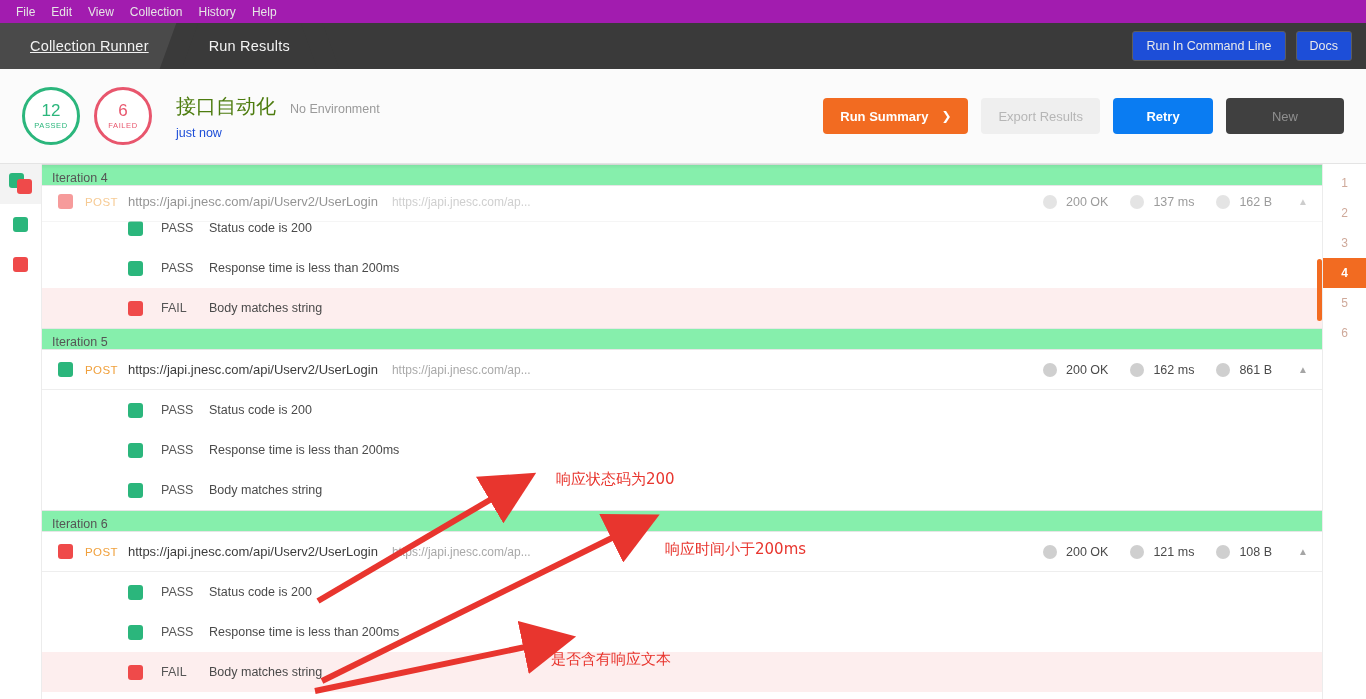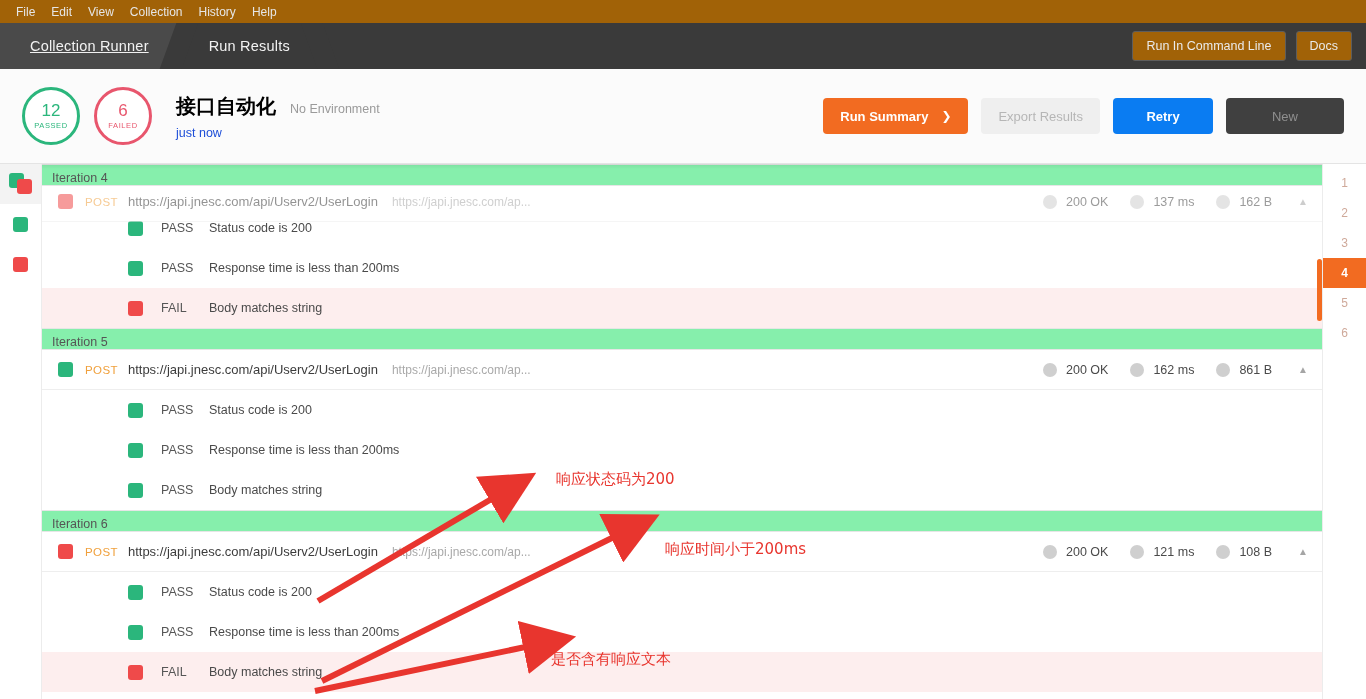--- a/index.html
+++ b/index.html
@@ -4,21 +4,21 @@
 <style>
   * { box-sizing: border-box; margin: 0; padding: 0; }
   html, body {
     width: 1366px; height: 699px;
     font-family: "Liberation Sans", "DejaVu Sans", sans-serif;
     background: #fff; overflow: hidden;
   }
 
   
   .menubar {
-    height: 23px; background: #a16207; display: flex; align-items: center;
+    height: 23px; background: #a21caf; display: flex; align-items: center;
     padding-left: 8px; gap: 0px;
   }
   .menubar .mi {
     color: #e6e6e6; font-size: 12px; padding: 2px 8px; line-height: 14px;
     cursor: default; white-space: nowrap;
   }
 
   
   .tabbar {
     height: 46px; background: #3a3a3a; display: flex; align-items: stretch;
@@ -32,21 +32,21 @@
   .tab.active { background: #3a3a3a; }
   .tab.active::before, .tab.active::after {
     content: ""; position: absolute; top: 0; bottom: 0; width: 22px;
     background: #3a3a3a;
   }
   .tab.active::before { left: -11px; transform: skewX(-20deg); }
   .tab.active::after  { right: -11px; transform: skewX(20deg); }
   .tabbar .spacer { flex: 1; }
   .tabbar .right-btns { display: flex; align-items: center; gap: 10px; padding-right: 14px; }
   .dark-btn {
-    background: #a16207; color: #eaeaea; font-size: 12.5px;
+    background: #1d4ed8; color: #eaeaea; font-size: 12.5px;
     border: 1px solid #5d5d5d; border-radius: 3px; padding: 7px 13px;
     white-space: nowrap;
   }
 
   
   .header {
     height: 95px; background: #fbfbfb; border-bottom: 1px solid #e4e4e4;
     display: flex; align-items: center; padding: 0 22px; position: relative;
   }
   .donut {
@@ -55,21 +55,21 @@
     margin-right: 14px; background: #fff;
   }
   .donut.fail { border-color: #e8566d; margin-right: 24px; }
   .donut .num { font-size: 17px; color: #2bb67c; line-height: 17px; }
   .donut.fail .num { color: #e8566d; }
   .donut .lbl { font-size: 7.5px; color: #2bb67c; letter-spacing: .6px; margin-top: 2px; }
   .donut.fail .lbl { color: #e8566d; }
 
   .titleblock { display: flex; flex-direction: column; justify-content: center; }
   .titlerow { display: flex; align-items: baseline; gap: 14px; }
-  .coll-title { font-size: 20px; color: #000000; font-weight: bold; }
+  .coll-title { font-size: 20px; color: #4d7c0f; }
   .env { font-size: 12.5px; color: #9a9a9a; }
   .when { font-size: 12.5px; color: #1d4ed8; margin-top: 6px; }
 
   .header .acts { margin-left: auto; display: flex; align-items: center; gap: 13px; }
   .btn { font-size: 13px; border-radius: 4px; padding: 0 16px; height: 36px;
          display: flex; align-items: center; justify-content: center; white-space: nowrap;
          border: 1px solid transparent; }
   .btn-orange { background: #f26b21; color: #fff; gap: 13px; font-weight: bold; }
   .btn-orange .chev { font-size: 12px; }
   .btn-ghost { background: #efefef; color: #b6b6b6; }

